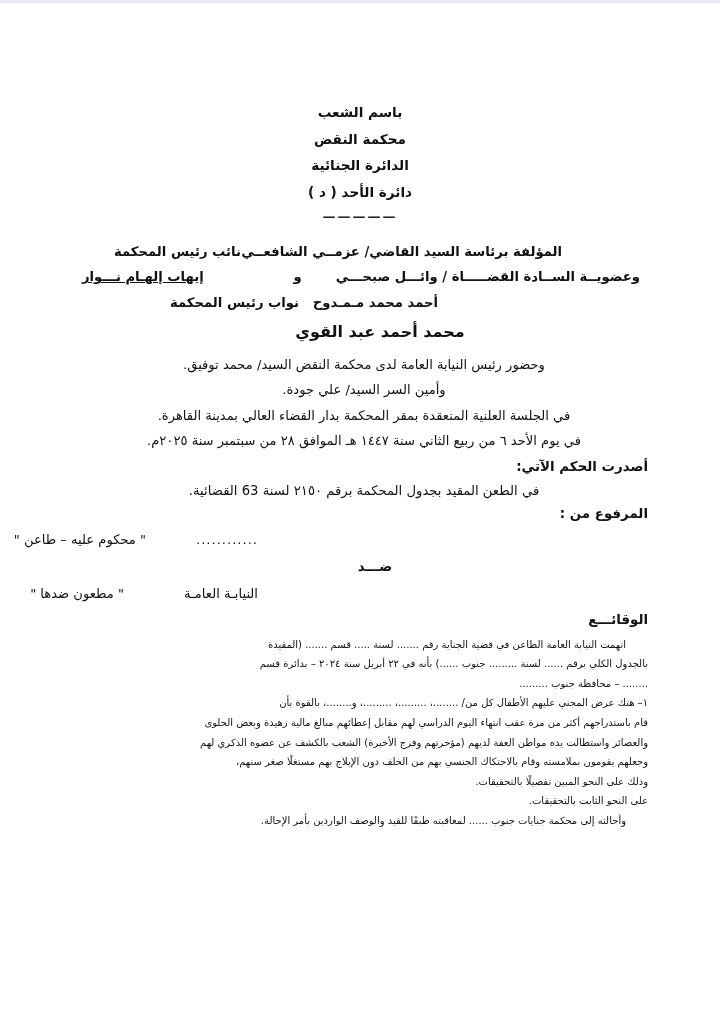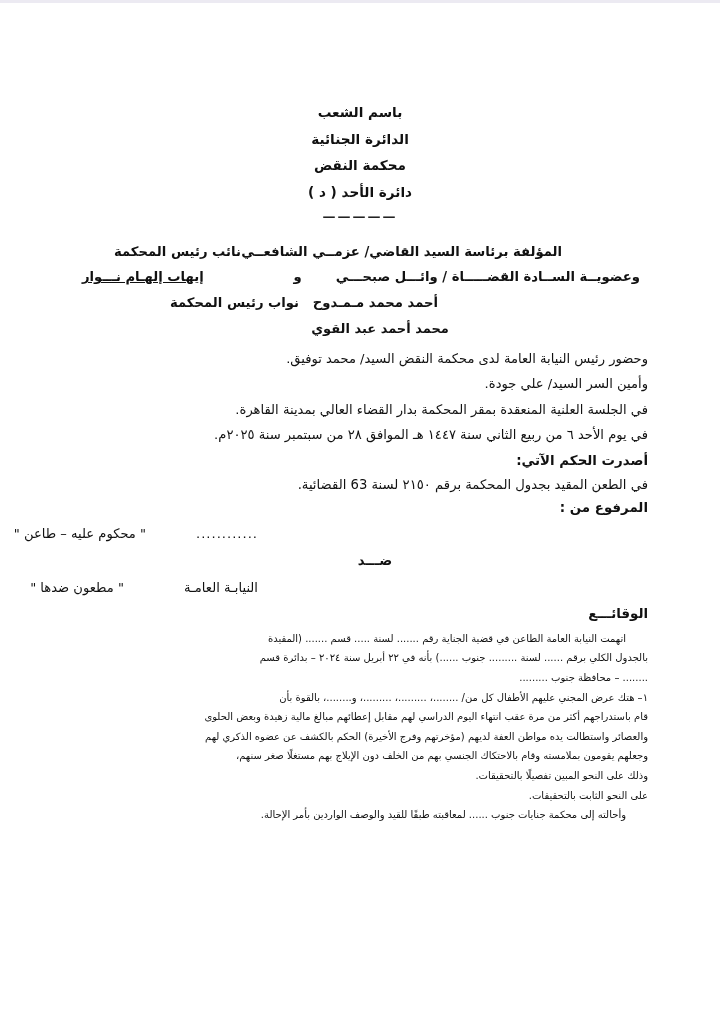--- a/index.html
+++ b/index.html
@@ -29,21 +29,21 @@
     box-sizing: border-box;
   }
 
   
   .line {
     margin: 0;
     line-height: 1.62;
     font-size: 13.2px;
     white-space: pre-wrap;
   }
-  .right    { text-align: right; }
+  .right    { text-align: center; }
 
   
   .masthead { text-align: center; margin-bottom: 2px; }
   .masthead .line {
     font-weight: bold;
     font-size: 13.6px;
     line-height: 1.95;
     letter-spacing: 0.4px;
     text-align: center;
   }
@@ -80,21 +80,21 @@
   .panel-row.r3 .seg-role { padding-left: 98px; }
 
   .mid-and {
     flex: 0 0 auto;
     padding: 0 34px 0 28px;
   }
 
   .solo-name {
     text-align: center;
     font-weight: bold;
-    font-size: 13px;
+    font-size: 16px;
     line-height: 1.96;
     padding-left: 40px;
   }
 
   
   .preamble { margin-top: 4px; }
   .preamble .line {
     line-height: 1.95;
     font-size: 13.1px;
     padding-left: 8px;
@@ -147,22 +147,22 @@
   .indent { text-indent: 22px; }
 </style>
 </head>
 <body>
 
 <div class="page">
   <div class="sheet">
 
     <div class="masthead">
       <p class="line">باسم الشعب</p>
+      <p class="line">محكمة النقض</p>
       <p class="line">الدائرة الجنائية</p>
-      <p class="line">محكمة النقض</p>
       <p class="line">دائرة الأحد ( د )</p>
     </div>
 
     <div class="rule">—————</div>
 
     <div class="panel">
 
       <div class="panel-row r1">
         <span class="seg-main">المؤلفة برئاسة السيد القاضي/ عزمــي الشافعــي</span>
         <span class="seg-gap"></span>
@@ -212,21 +212,21 @@
 
     <div class="heading tight">الوقائـــع</div>
 
     <div class="body-block">
       <p class="line indent">اتهمت النيابة العامة الطاعن في قضية الجناية رقم ....... لسنة ..... قسم ....... (المقيدة</p>
       <p class="line">بالجدول الكلي برقم ...... لسنة ......... جنوب ......) بأنه في ٢٢ أبريل سنة ٢٠٢٤ – بدائرة قسم</p>
       <p class="line">........ – محافظة جنوب .........</p>
 
       <p class="line">١– هتك عرض المجني عليهم الأطفال كل من/ ........، .........، .........، و........، بالقوة بأن</p>
       <p class="line">قام باستدراجهم أكثر من مرة عقب انتهاء اليوم الدراسي لهم مقابل إعطائهم مبالغ مالية زهيدة وبعض الحلوى</p>
-      <p class="line">والعصائر واستطالت يده مواطن العفة لديهم (مؤخرتهم وفرج الأخيرة) الحكم بالكشف عن عضوه الذكري لهم</p>
+      <p class="line">والعصائر واستطالت يده مواطن العفة لديهم (مؤخرتهم وفرج الأخيرة) الشعب بالكشف عن عضوه الذكري لهم</p>
       <p class="line">وجعلهم يقومون بملامسته وقام بالاحتكاك الجنسي بهم من الخلف دون الإيلاج بهم مستغلًا صغر سنهم،</p>
       <p class="line">وذلك على النحو المبين تفصيلًا بالتحقيقات.</p>
 
       <p class="line">على النحو الثابت بالتحقيقات.</p>
 
       <p class="line indent">وأحالته إلى محكمة جنايات جنوب ...... لمعاقبته طبقًا للقيد والوصف الواردين بأمر الإحالة.</p>
     </div>
 
   </div>
 </div>

